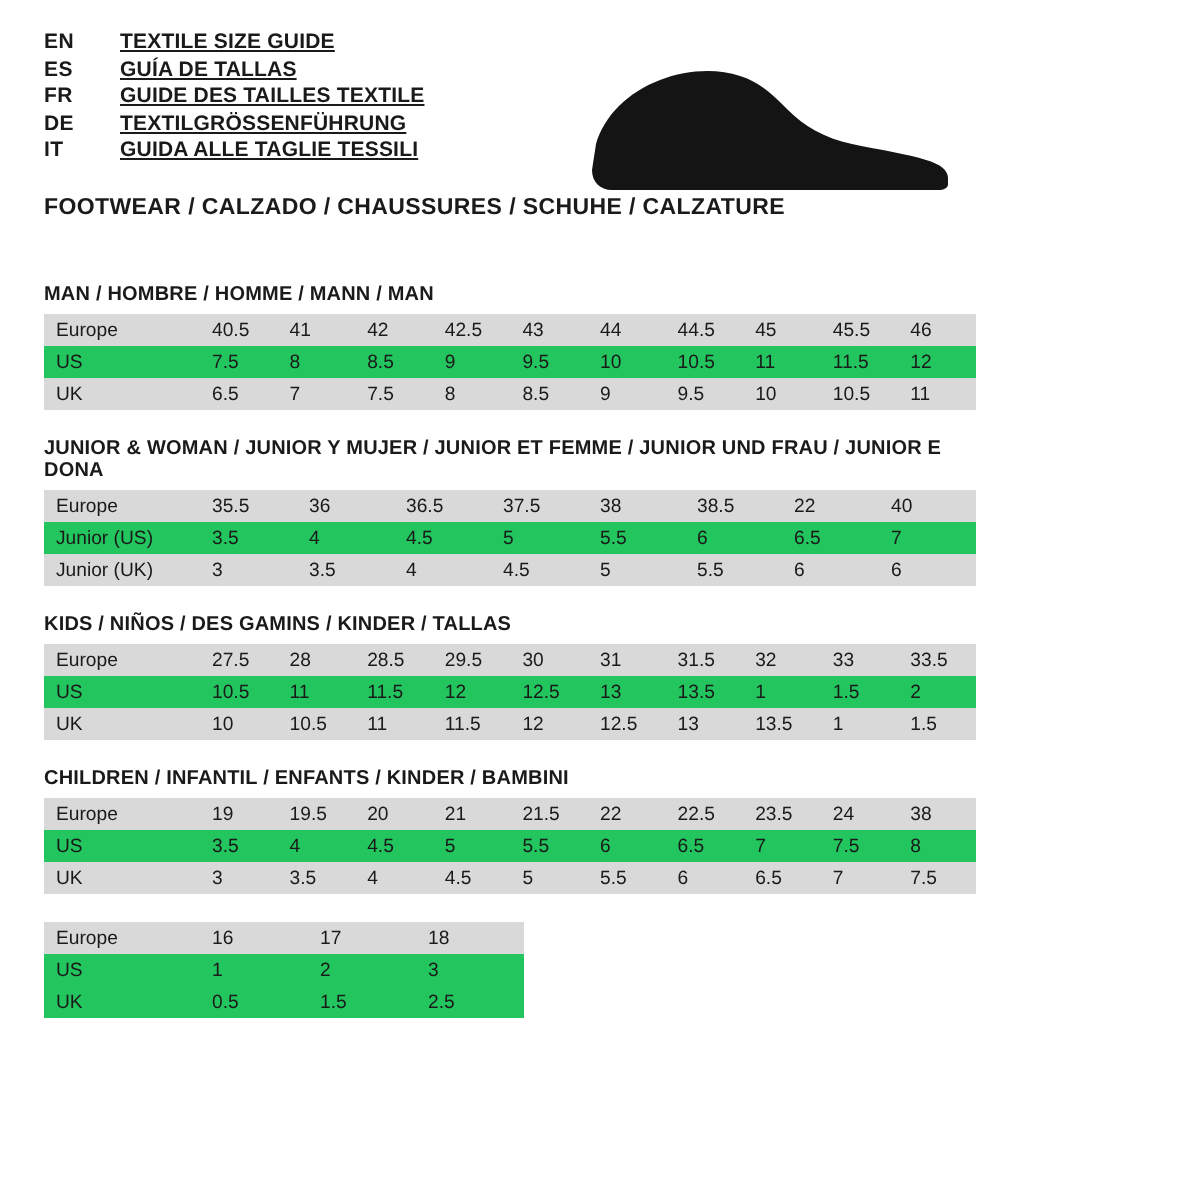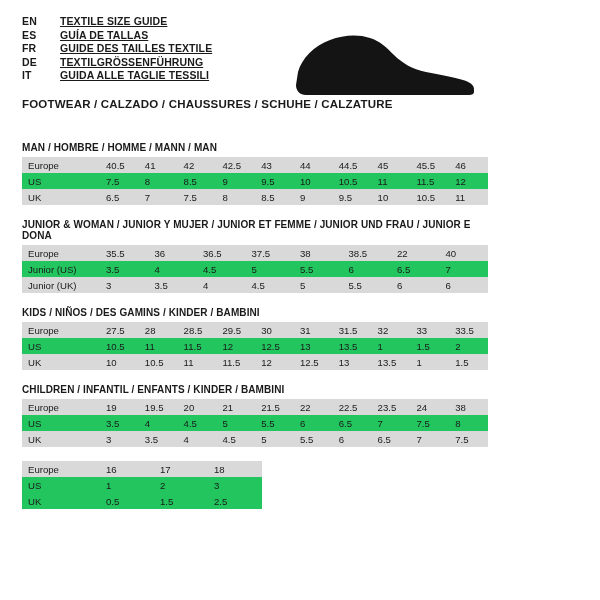--- a/index.html
+++ b/index.html
@@ -241,21 +241,21 @@
             <td>5</td>
             <td>5.5</td>
             <td>6</td>
             <td>6</td>
           </tr>
         </tbody>
       </table>
     </div>
 
     <div class="section">
-      <div class="section-title">KIDS / NIÑOS / DES GAMINS / KINDER / BAMBINI</div>
+      <div class="section-title">KIDS / NIÑOS / DES GAMINS / KINDER / TALLAS</div>
       <table class="sizes">
         <tbody>
           <tr class="shaded">
             <td class="lbl">Europe</td>
             <td>27.5</td>
             <td>28</td>
             <td>28.5</td>
             <td>29.5</td>
             <td>30</td>
             <td>31</td>

